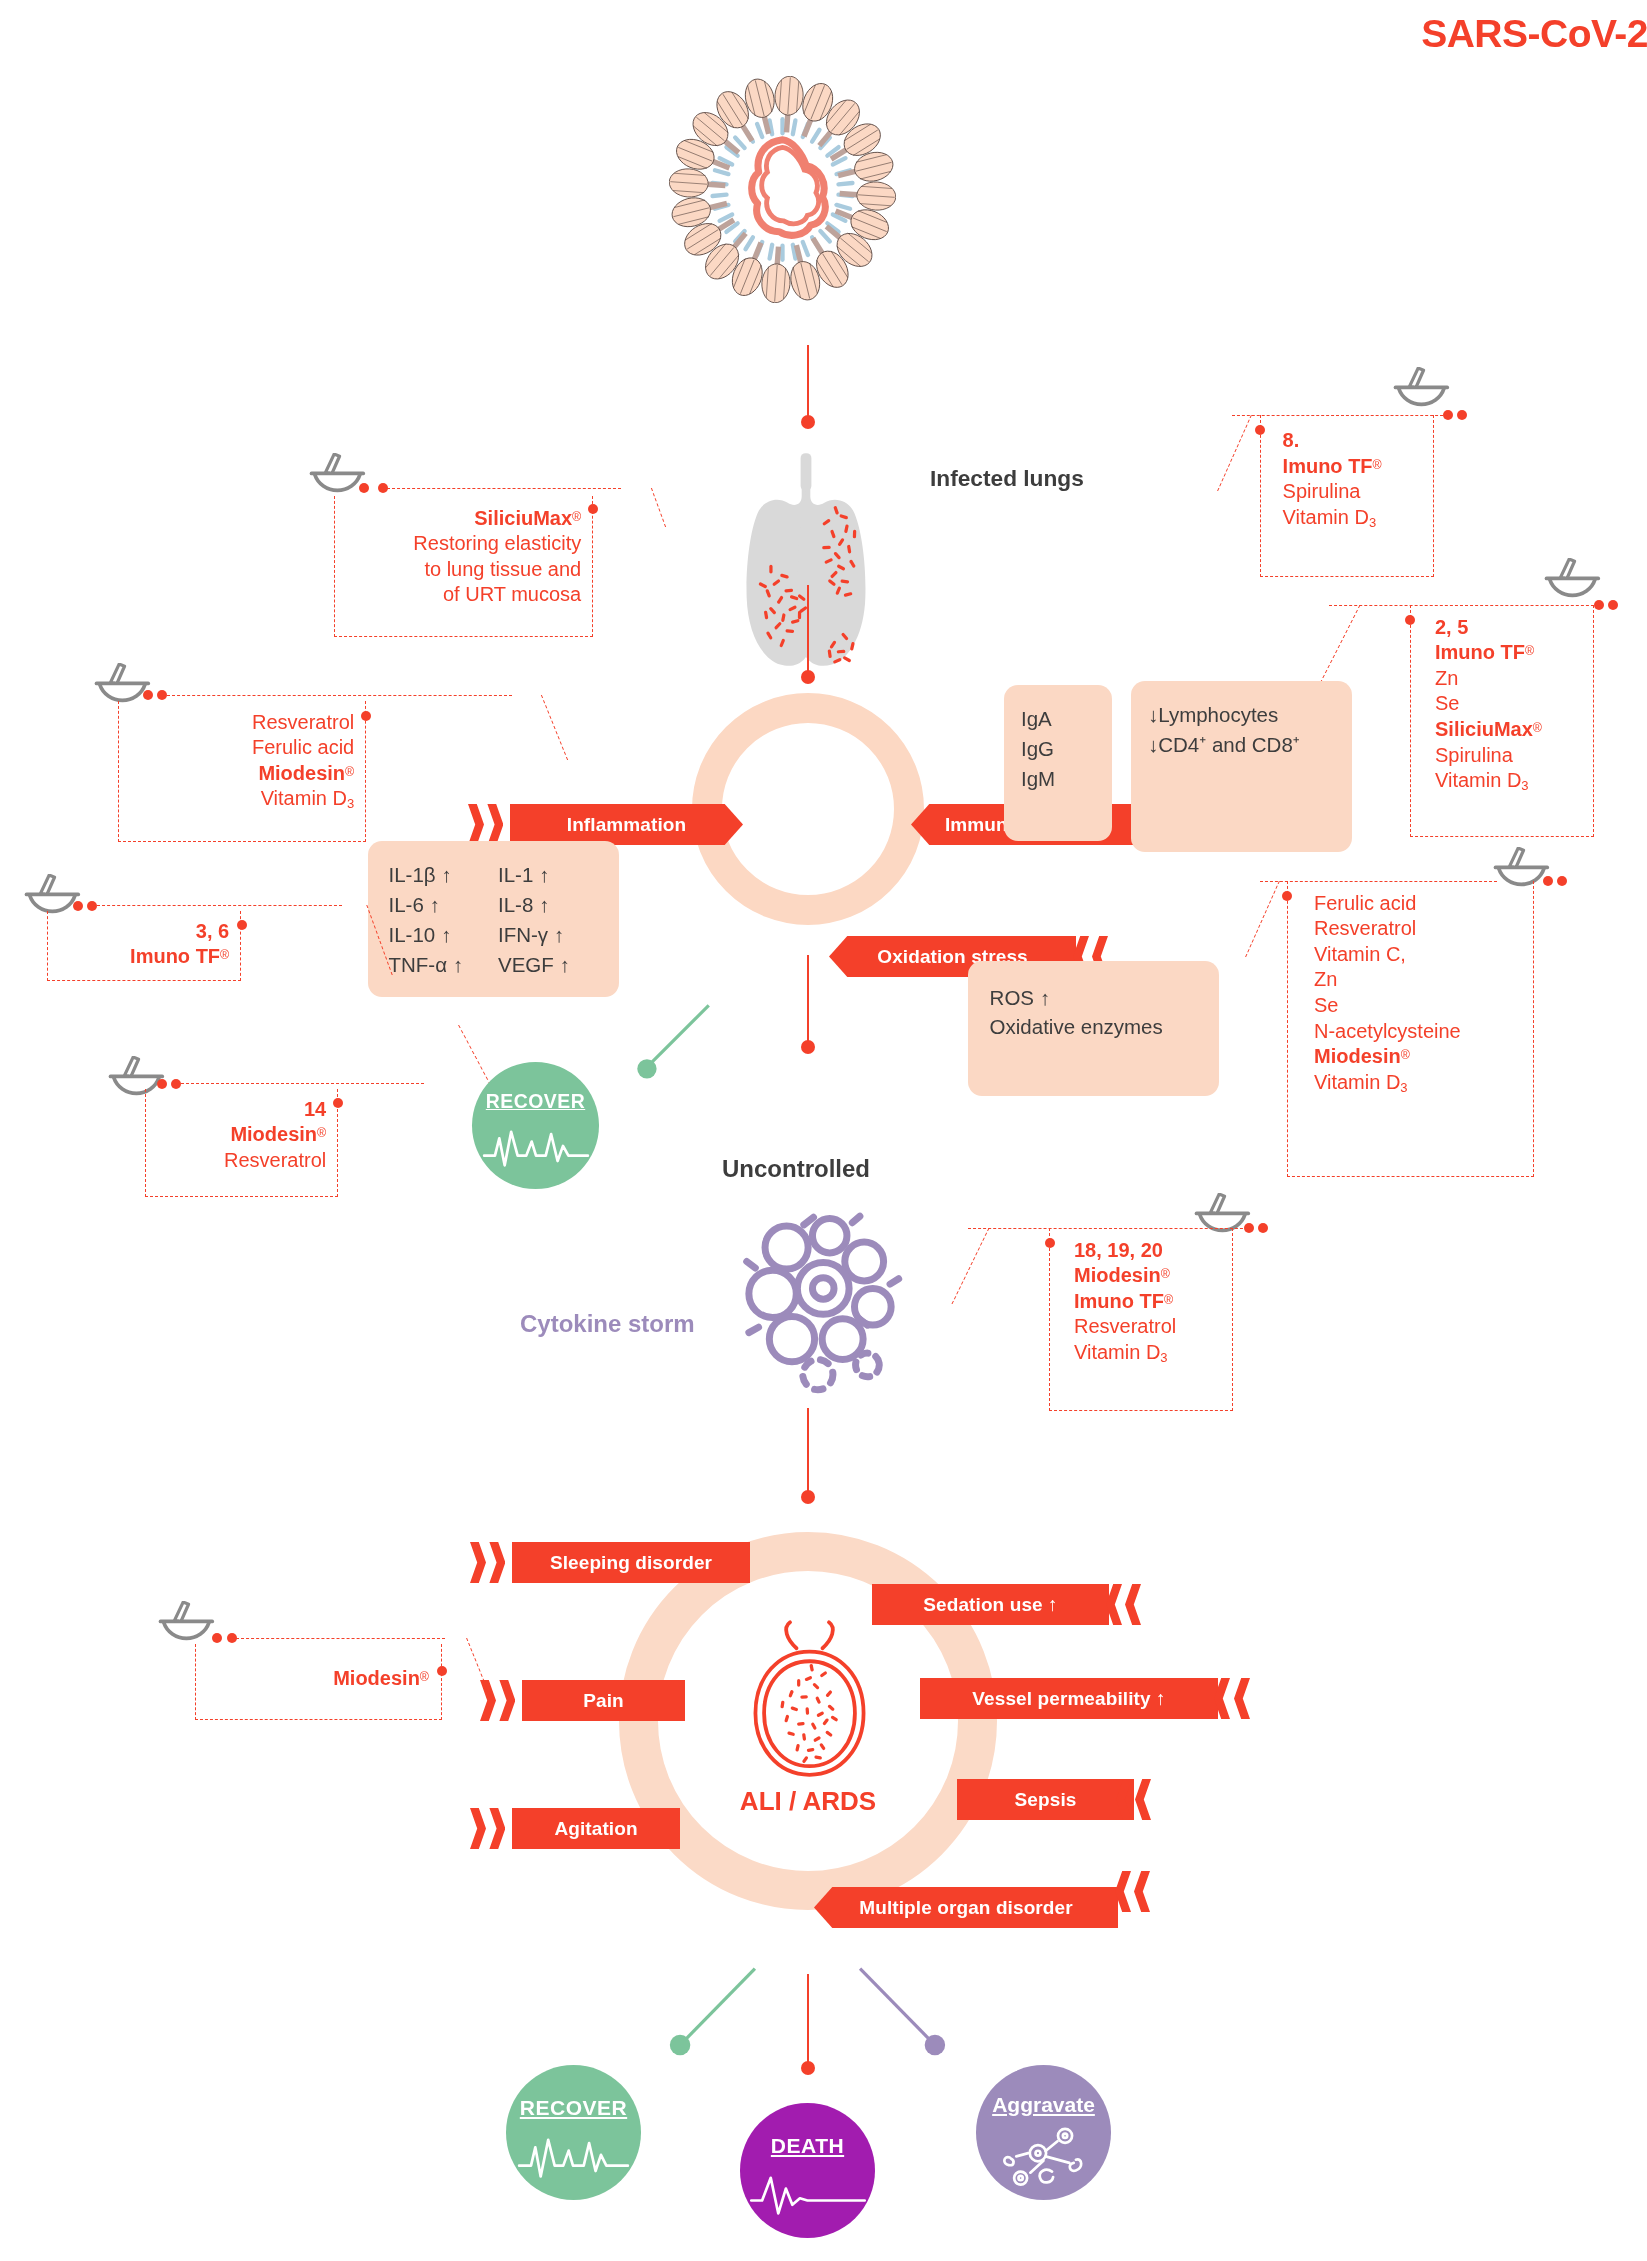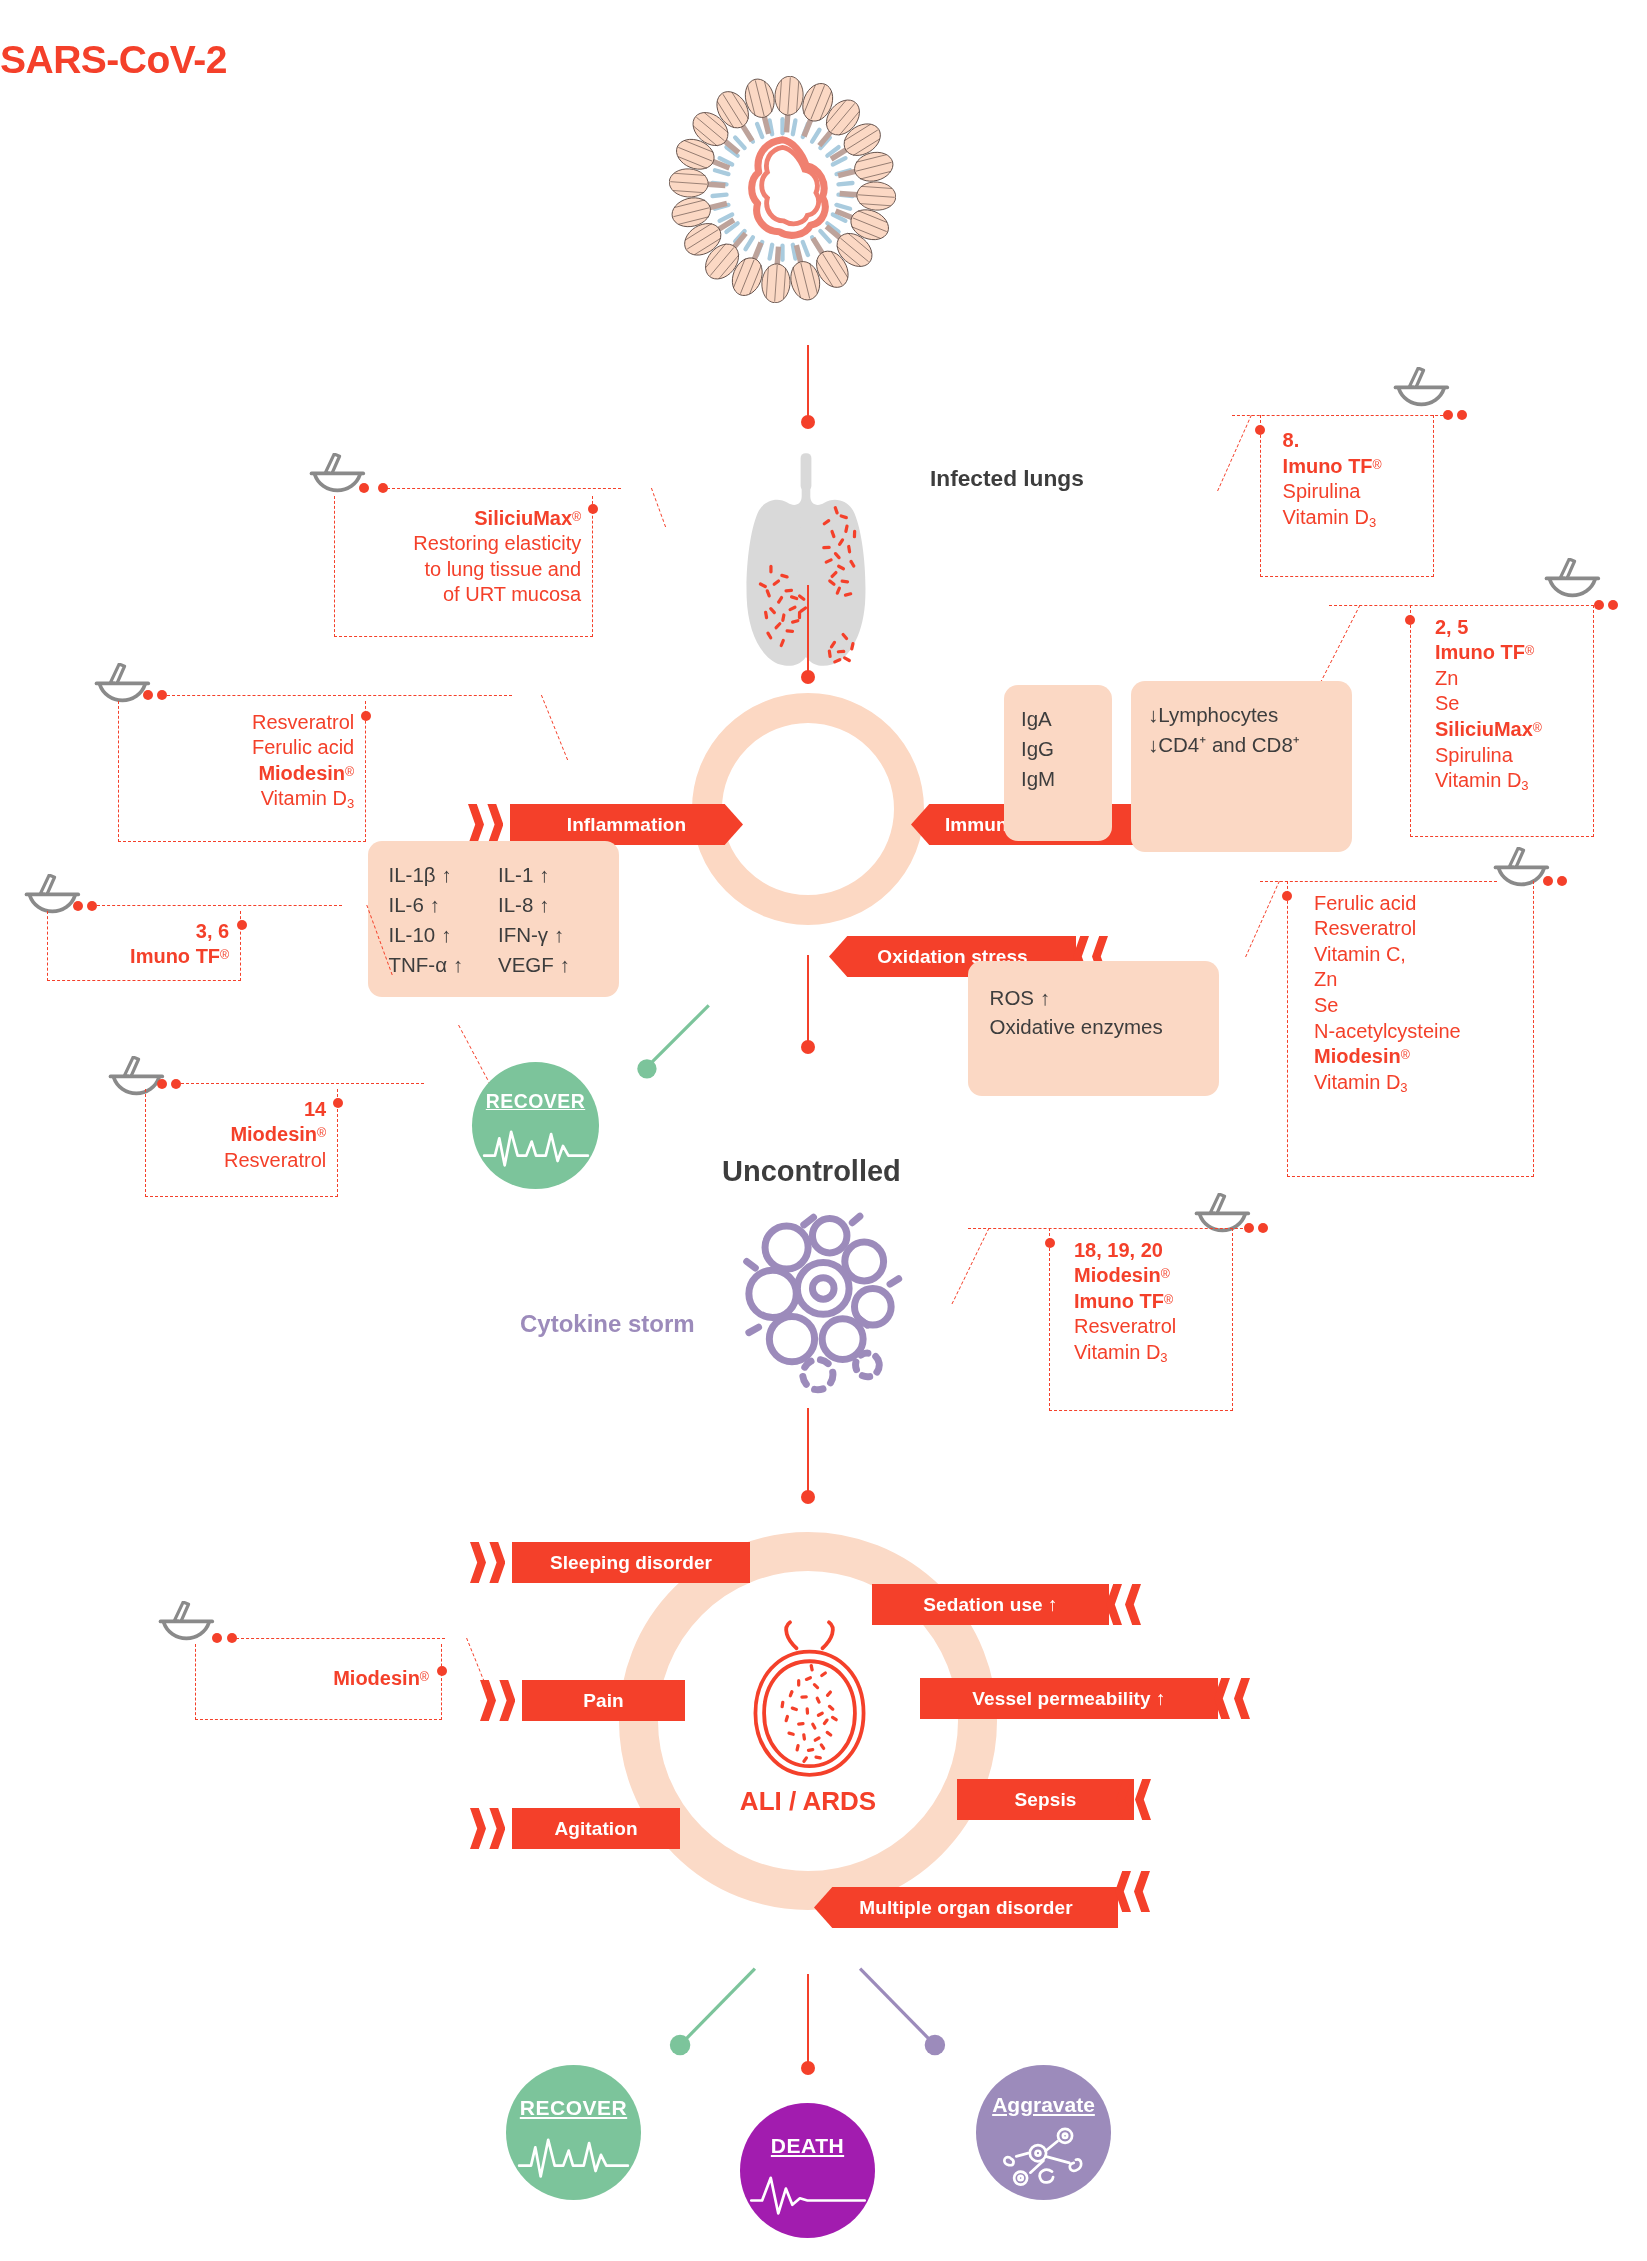--- a/index.html
+++ b/index.html
@@ -5,22 +5,22 @@
   html,body{margin:0;padding:0;background:#ffffff;}
   body{
     font-family:"Liberation Sans", sans-serif;
     width:1648px;height:2261px;position:relative;overflow:hidden;
     -webkit-font-smoothing:antialiased;
   }
   .abs{position:absolute;}
 
   
   #title{
-    left:0;top:12px;width:1648px;text-align:left;
-    font-size:39px;font-weight:bold;color:#F4402A;letter-spacing:-0.5px;margin-top:26px;
+    left:0;top:12px;width:1648px;text-align:right;
+    font-size:39px;font-weight:bold;color:#F4402A;letter-spacing:-0.5px;
   }
 
   
   #virus{left:669px;top:76px;width:227px;height:227px;}
 
   
   .conn{background:#F4402A;}
   .vline{width:1.6px;}
   .dot{width:14px;height:14px;border-radius:50%;background:#F4402A;}
   .dot-sm{width:10.2px;height:10.2px;border-radius:50%;background:#F4402A;}
@@ -441,21 +441,21 @@
     </div>
     <svg style="position:absolute;left:9.7px;top:60px;" width="108" height="50" viewBox="0 0 200 92">
       <path d="M4,62 L24,62 L32,30 L42,80 L54,18 L66,62 L82,62 L92,36 L100,62 L118,62 L128,22 L140,72 L150,44 L160,62 L196,62" fill="none" stroke="#fff" stroke-width="5" stroke-linejoin="round" stroke-linecap="round"></path>
     </svg>
   </div>
 </div>
 
 <div class="abs conn vline" style="left:807px;top:955px;height:89px;"></div>
 <div class="abs dot" style="left:801px;top:1040px;"></div>
 
-<div class="abs plab" style="left:722px;top:1155px;font-size:29px;">Uncontrolled</div>
+<div class="abs plab" style="left:722px;top:1155px;font-size:24px;">Uncontrolled</div>
 
 <div class="abs" style="left:723px;top:1203px;width:194px;height:200px;">
 <svg viewBox="0 0 360 370" width="194" height="200">
   <g fill="none" stroke="#9C8BBB" stroke-width="13" stroke-linecap="round">
     <circle cx="118" cy="82" r="40"></circle>
     <circle cx="198" cy="60" r="32"></circle>
     <circle cx="262" cy="108" r="36"></circle>
     <circle cx="92" cy="168" r="44"></circle>
     <circle cx="186" cy="158" r="48"></circle>
     <circle cx="186" cy="158" r="20"></circle>

